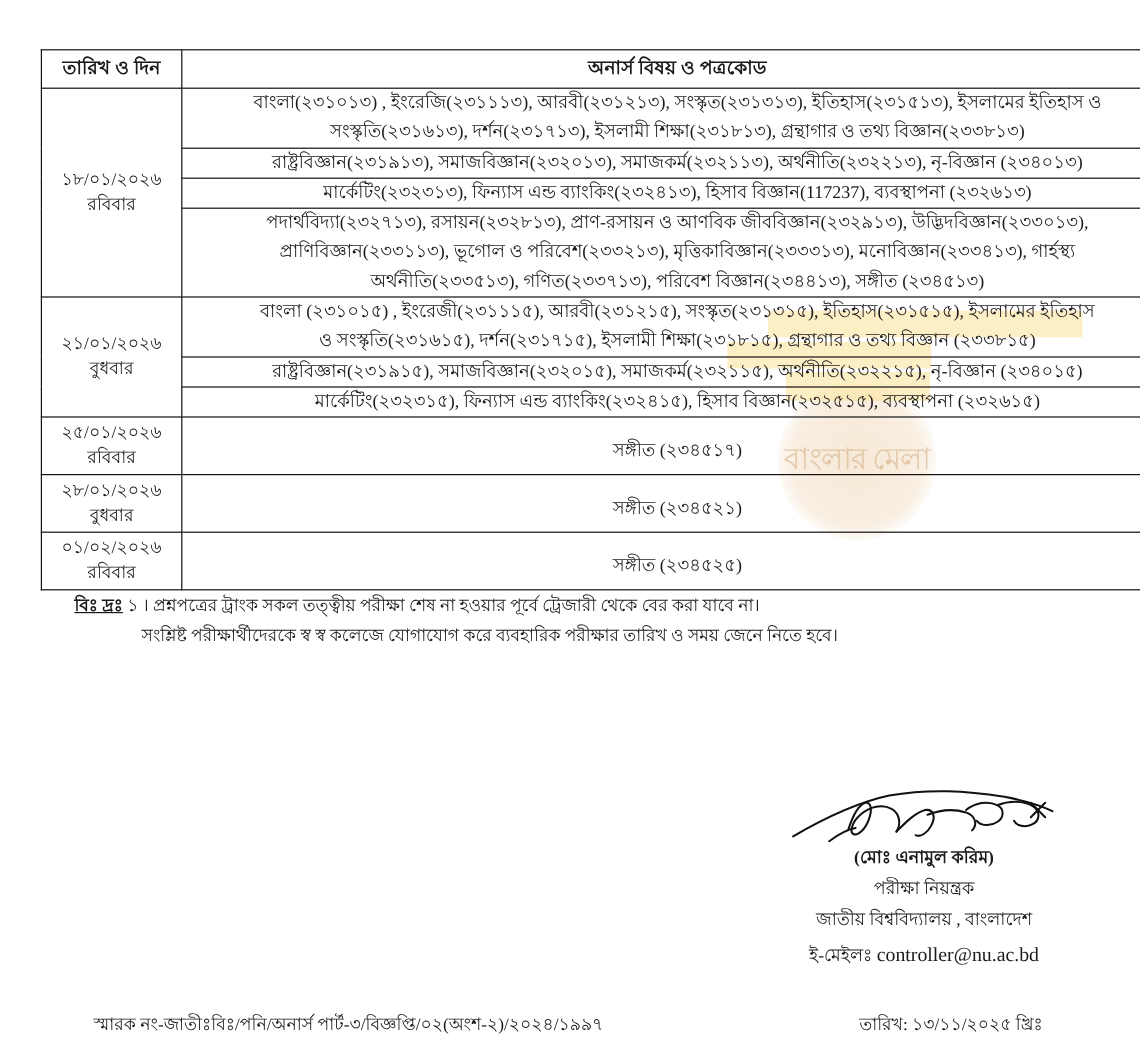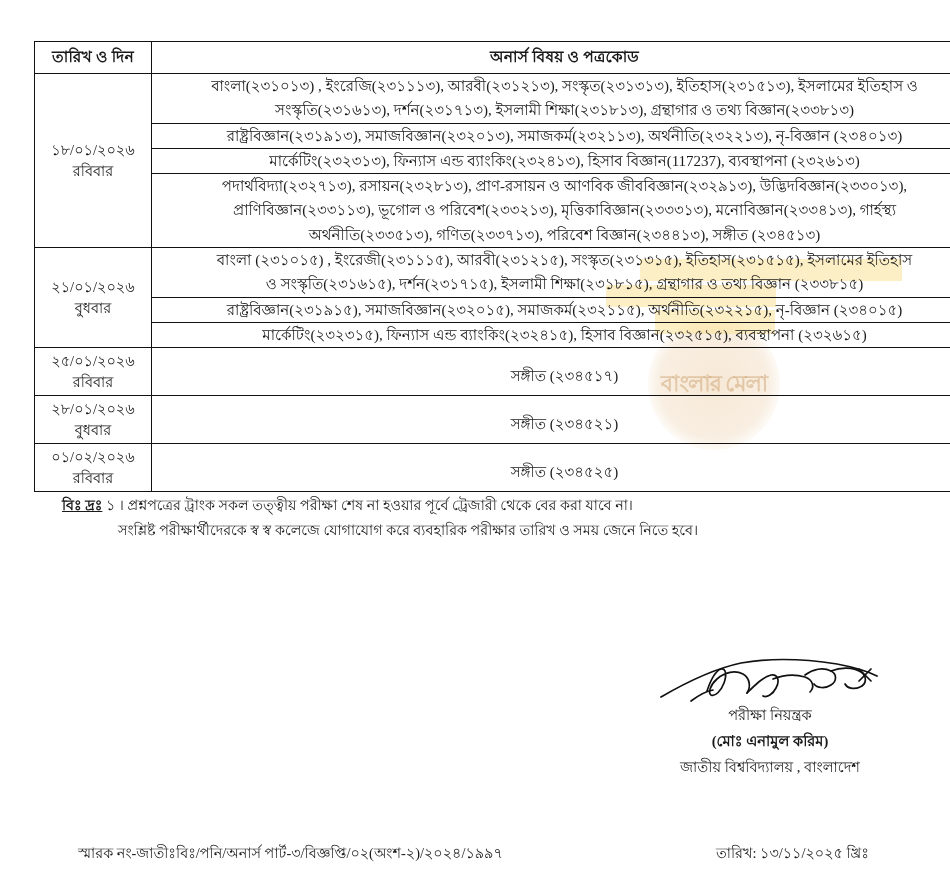--- a/index.html
+++ b/index.html
@@ -25,22 +25,22 @@
     height: 132px;
     border-radius: 50%;
     background: radial-gradient(circle at 50% 50%, rgba(226,180,120,0.30) 0%, rgba(226,180,120,0.22) 58%, rgba(226,180,120,0.05) 72%, rgba(255,255,255,0) 78%);
     display: flex;
     align-items: center;
     justify-content: center;
     z-index: 0;
     pointer-events: none;
   }
   .watermark span {
-    font-size: 22px;
-    font-weight: bold;
+    font-size: 25px;
+    font-weight: normal;
     color: rgba(198,150,95,0.42);
     letter-spacing: -1px;
     white-space: nowrap;
   }
 
   
   .hl {
     position: absolute;
     z-index: 1;
     pointer-events: none;
@@ -273,21 +273,22 @@
       <path d="M52 34 C 56 22, 60 14, 66 12 C 71 11, 72 18, 69 26 C 66 34, 60 40, 56 38 C 53 36, 55 28, 62 22 C 70 15, 80 13, 88 17 C 95 21, 96 30, 92 36"></path>
       <path d="M92 36 C 100 28, 108 20, 116 18 C 123 17, 125 24, 121 31 C 118 37, 112 41, 108 39"></path>
       <path d="M118 22 C 128 18, 140 17, 150 20 C 158 23, 160 30, 155 35"></path>
       <path d="M150 18 C 158 12, 168 10, 176 14 C 182 17, 182 24, 176 28 C 170 32, 162 31, 159 27"></path>
       <path d="M176 14 C 186 10, 198 10, 206 15 C 212 19, 212 27, 205 30 C 199 33, 192 31, 190 27"></path>
       <path d="M204 12 L 216 24"></path>
       <path d="M216 12 L 204 24"></path>
       <path d="M36 44 C 44 38, 52 34, 58 33"></path>
     </g>
   </svg>
+  <div class="sig-line sig-name">(মোঃ এনামুল করিম)</div>
   <div class="sig-line">পরীক্ষা নিয়ন্ত্রক</div>
-  <div class="sig-line sig-name">(মোঃ এনামুল করিম)</div>
   <div class="sig-line">জাতীয় বিশ্ববিদ্যালয় , বাংলাদেশ</div>
+  <div class="sig-line"><span>ই-মেইলঃ</span> <span class="sig-email-addr">controller@nu.ac.bd</span></div>
 </div>
 
 <div class="footer">
   <div class="memo-no">স্মারক নং-জাতীঃবিঃ/পনি/অনার্স পার্ট-৩/বিজ্ঞপ্তি/০২(অংশ-২)/২০২৪/১৯৯৭</div>
   <div class="memo-date">তারিখ:  ১৩/১১/২০২৫ খ্রিঃ</div>
 </div>
 
 </body></html>

